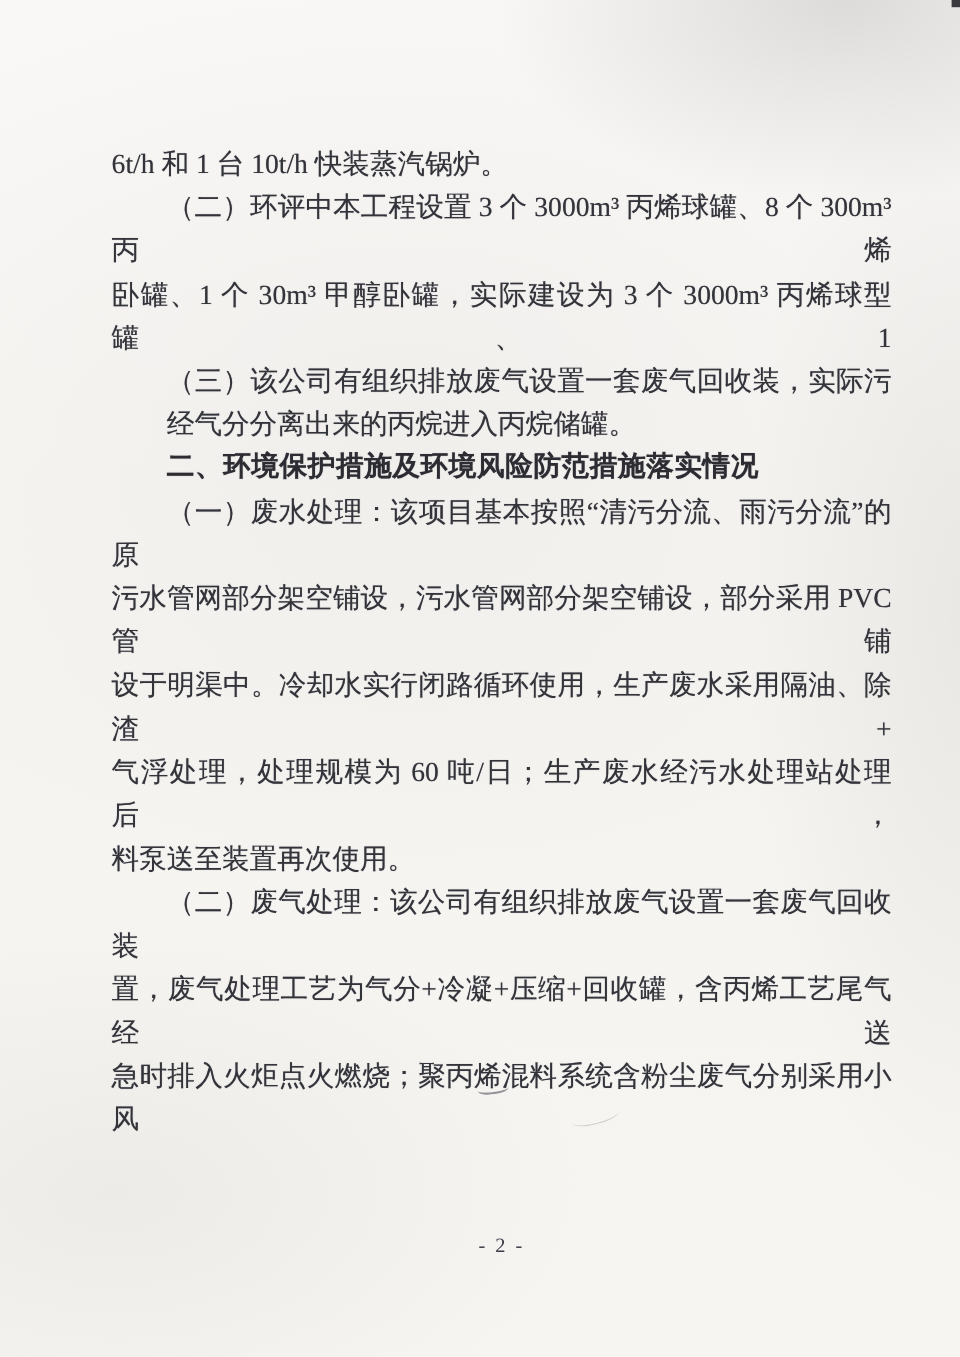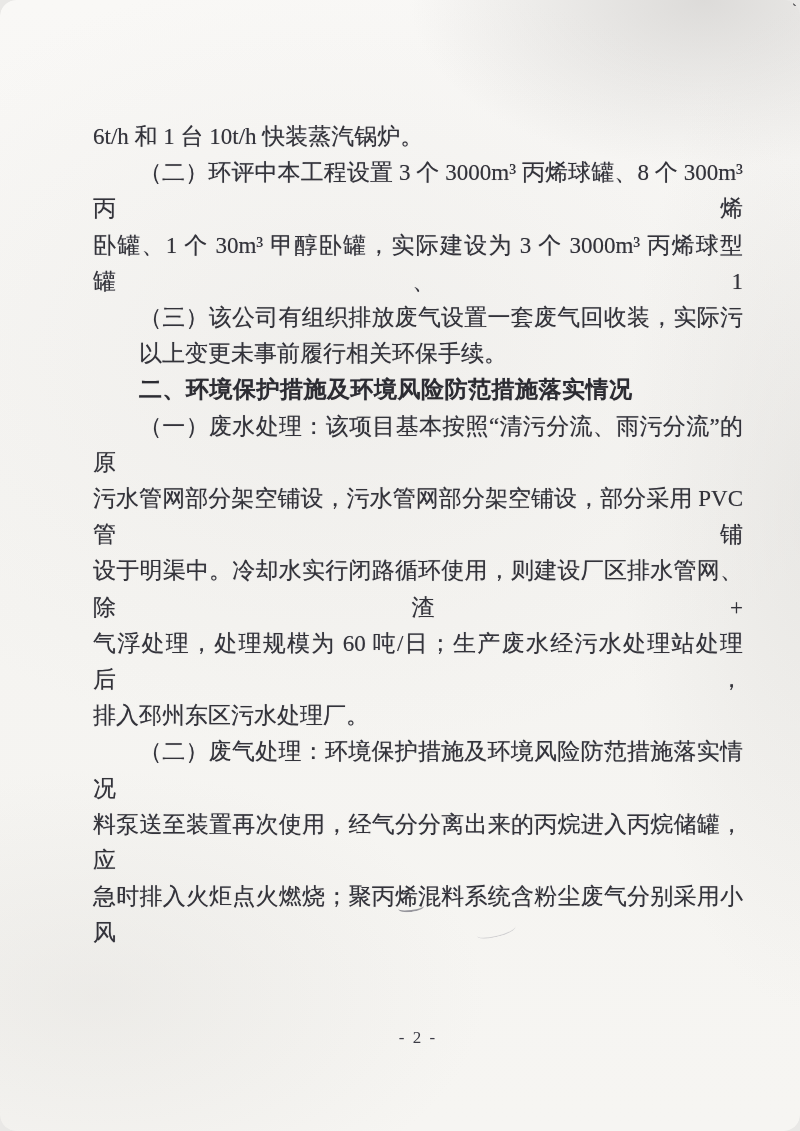--- a/index.html
+++ b/index.html
@@ -1,20 +1,20 @@
 <!DOCTYPE html>
 <html lang="zh" style="--paper: #f6f5f2; --ink: #33333a;"><head>
 <meta charset="utf-8">
 <title>Scanned Document Page</title>
 <style>
   :root {
     --paper: #f6f5f2;
     --ink: #33333a;
   }
-  * { margin: 0; padding: 0; box-sizing: border-box; border-radius: 16px; }
+  * { margin: 0; padding: 0; box-sizing: border-box; }
   html, body { width: 800px; height: 1131px; }
   body {
     font-family: "Liberation Serif", "DejaVu Serif", serif;
     background: #e9e8e6;
     overflow: hidden;
   }
   .page {
     position: relative;
     width: 800px;
     height: 1131px;
@@ -44,21 +44,21 @@
     text-shadow: 0 0 0.7px rgba(60,60,72,0.55);
   }
   .line {
     text-align: justify;
     text-align-last: left;
     white-space: normal;
   }
   .line.just { text-align-last: justify; }
   .line.indent { text-indent: 2em; }
   .line.heading {
-    font-family: Liberation Serif, serif;
+    font-family: Liberation Mono, monospace;
     font-weight: 700;
     letter-spacing: 0.5px;
     color: #2c2c32;
   }
   .page-number {
     position: absolute;
     left: 93px;
     top: 1028px;
     width: 650px;
     text-align: center;
@@ -92,29 +92,29 @@
 
 <main class="page">
   <div class="corner-notch"></div>
 
   <section class="text-block">
 
   <div class="line">6t/h 和 1 台 10t/h 快装蒸汽锅炉。</div>
       <div class="line indent just">（二）环评中本工程设置 3 个 3000m³ 丙烯球罐、8 个 300m³ 丙烯</div>
       <div class="line just">卧罐、1 个 30m³ 甲醇卧罐，实际建设为 3 个 3000m³ 丙烯球型罐、1</div>
       <div class="line indent just">（三）该公司有组织排放废气设置一套废气回收装，实际污</div>
-      <div class="line indent">以上变更未事前履行相关环保手续。</div>
+      <div class="line indent">经气分分离出来的丙烷进入丙烷储罐。</div>
       <div class="line heading indent">二、环境保护措施及环境风险防范措施落实情况</div>
       <div class="line indent just">（一）废水处理：该项目基本按照“清污分流、雨污分流”的原</div>
       <div class="line just">污水管网部分架空铺设，污水管网部分架空铺设，部分采用 PVC 管铺</div>
-      <div class="line just">设于明渠中。冷却水实行闭路循环使用，则建设厂区排水管网、除渣+</div>
+      <div class="line just">设于明渠中。冷却水实行闭路循环使用，生产废水采用隔油、除渣+</div>
       <div class="line just">气浮处理，处理规模为 60 吨/日；生产废水经污水处理站处理后，</div>
-      <div class="line">排入邳州东区污水处理厂。</div>
-      <div class="line indent just">（二）废气处理：环境保护措施及环境风险防范措施落实情况</div>
-      <div class="line just">料泵送至装置再次使用，经气分分离出来的丙烷进入丙烷储罐，应</div>
+      <div class="line">料泵送至装置再次使用。</div>
+      <div class="line indent just">（二）废气处理：该公司有组织排放废气设置一套废气回收装</div>
+      <div class="line just">置，废气处理工艺为气分+冷凝+压缩+回收罐，含丙烯工艺尾气经送</div>
       <div class="line just">急时排入火炬点火燃烧；聚丙烯混料系统含粉尘废气分别采用小风</div>
     </section>
 
   <div class="smudge-tilde"></div>
   <div class="smudge-scratch"></div>
 
   <footer class="page-number">- 2 -</footer>
 </main>
 
 </body></html>

